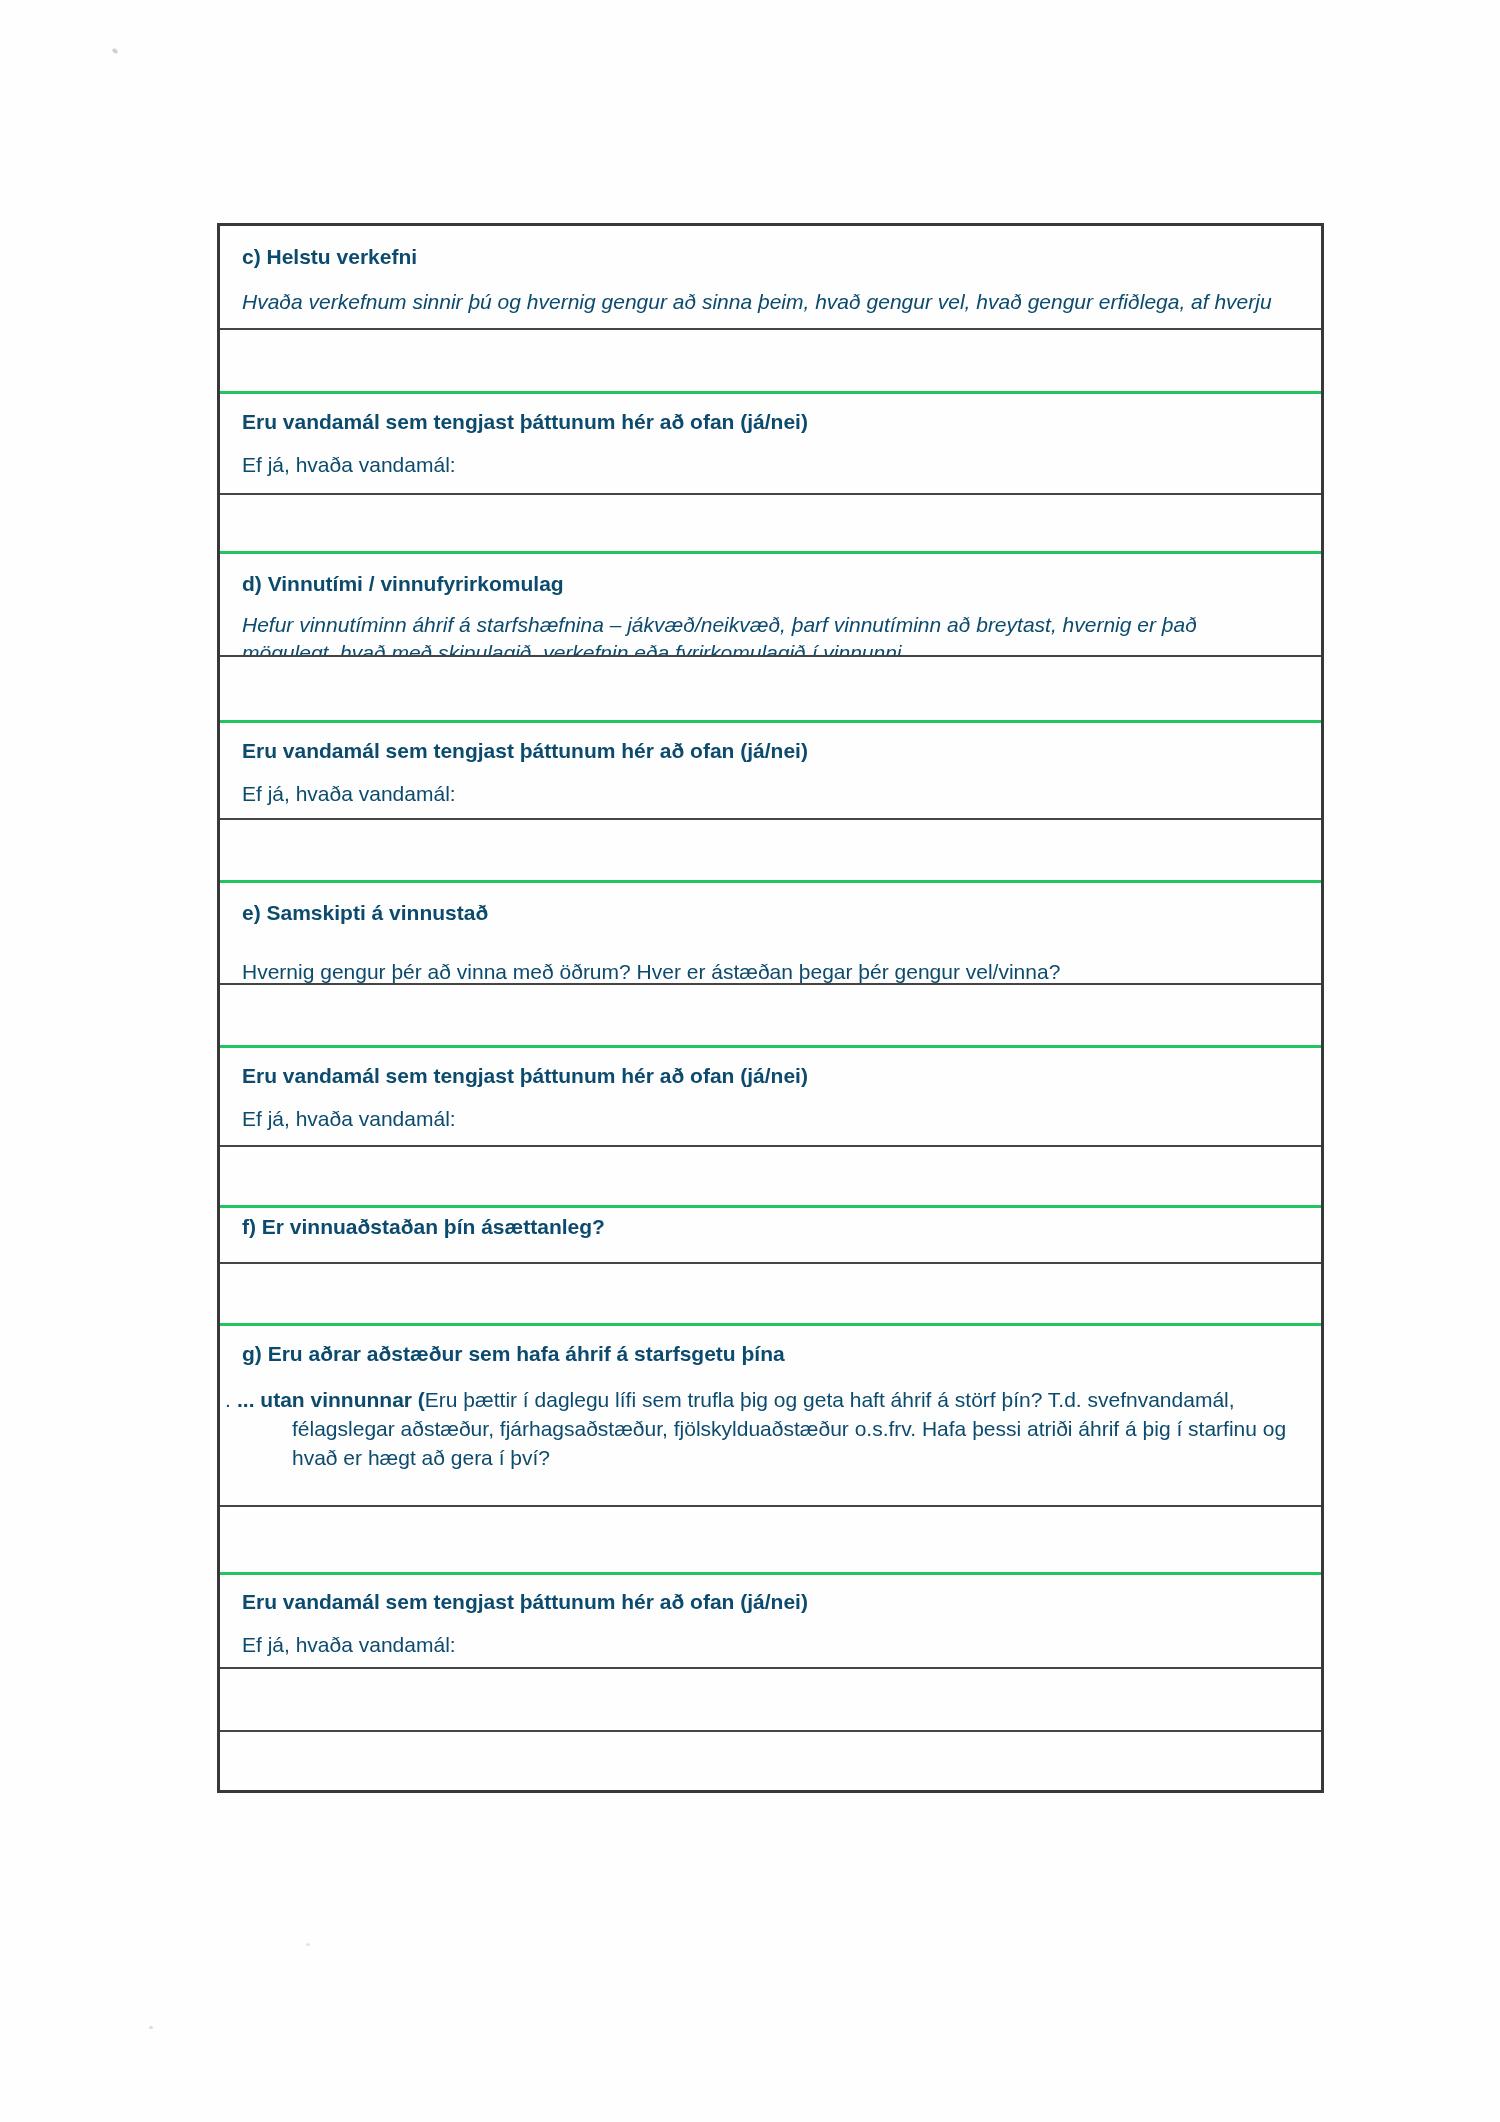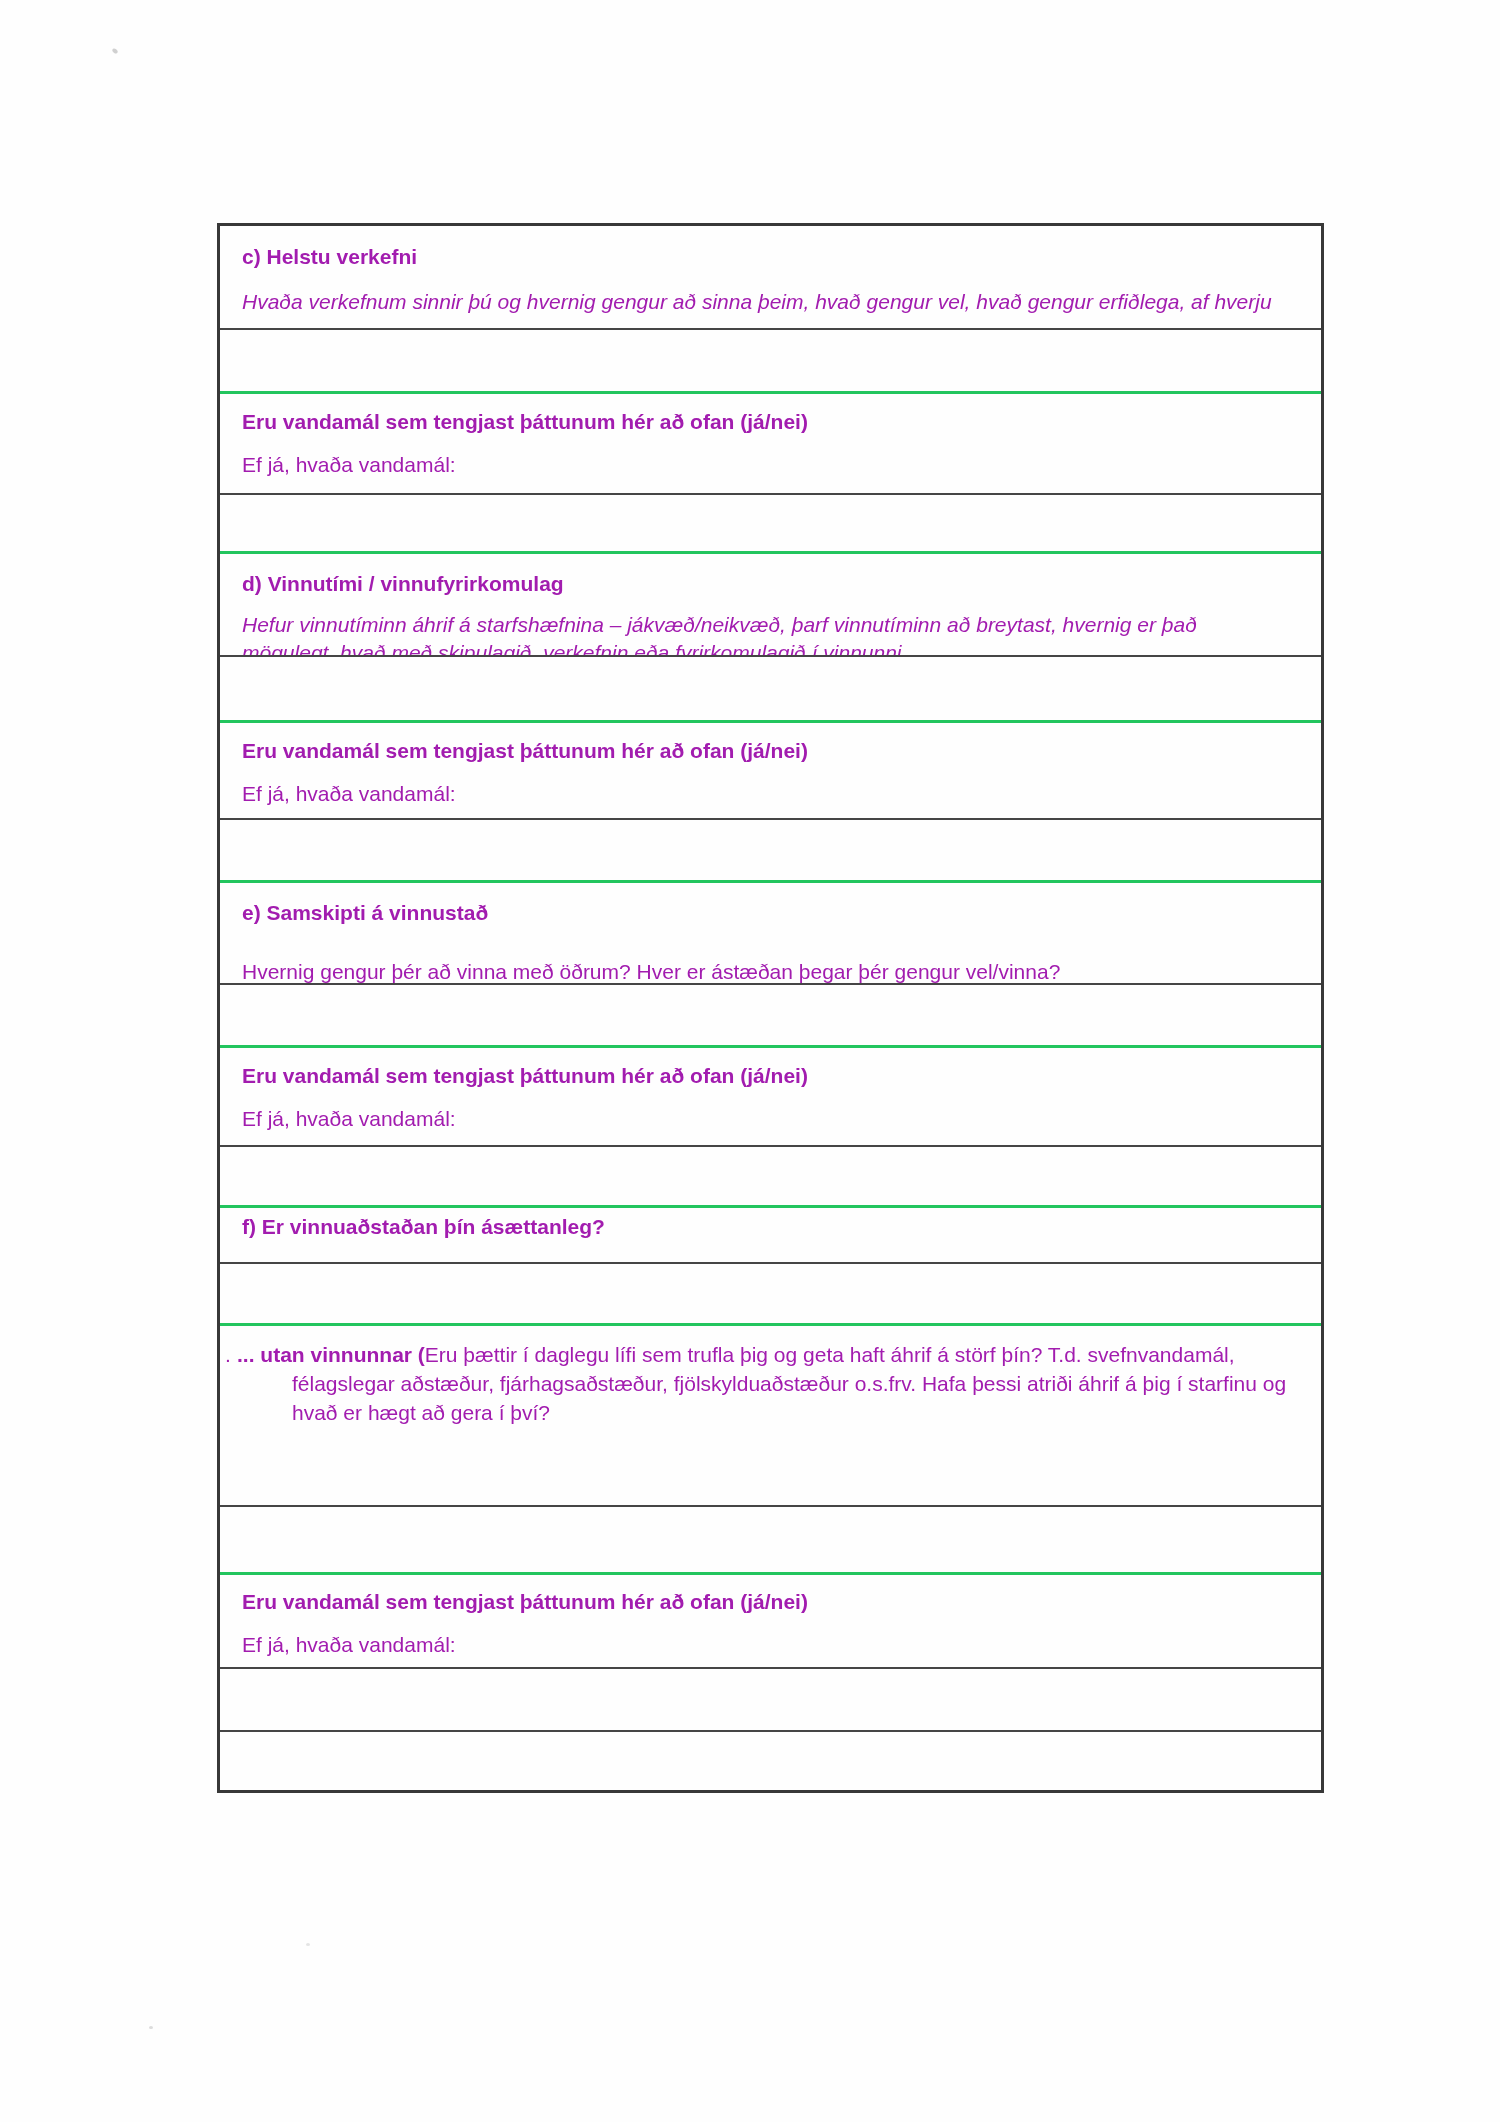--- a/index.html
+++ b/index.html
@@ -6,21 +6,21 @@
     margin: 0;
     padding: 0;
     background: #ffffff;
   }
   .page {
     position: relative;
     width: 1500px;
     height: 2122px;
     background: #fefefe;
     font-family: "Liberation Sans", "DejaVu Sans", sans-serif;
-    color: #a21caf;
+    color: #0c4a6e;
     overflow: hidden;
   }
   .form {
     position: absolute;
     left: 217px;
     top: 223px;
     width: 1107px;
     box-sizing: border-box;
     border: 3px solid #383838;
     background: #fefefe;
@@ -168,20 +168,21 @@
       <p class="q-follow">Ef já, hvaða vandamál:</p>
     </div>
     <div class="row answer a-6"></div>
 
     <div class="row sec h-f">
       <p class="heading">f) Er vinnuaðstaðan þín ásættanleg?</p>
     </div>
     <div class="row answer a-7"></div>
 
     <div class="row sec h-g">
+      <p class="heading">g) Eru aðrar aðstæður sem hafa áhrif á starfsgetu þína</p>
       <div class="g-bullet">
         <span class="marker">.</span>
         <span class="wrap"><span class="lead">... utan vinnunnar (</span><span>Eru þættir í daglegu lífi sem trufla þig og geta haft áhrif á störf þín? T.d. svefnvandamál, félagslegar aðstæður, fjárhagsaðstæður, fjölskylduaðstæður o.s.frv. Hafa þessi atriði áhrif á þig í starfinu og hvað er hægt að gera í því?</span></span>
       </div>
     </div>
     <div class="row answer a-8"></div>
 
     <div class="row sec v-t4">
       <p class="q-bold">Eru vandamál sem tengjast þáttunum hér að ofan (já/nei)</p>
       <p class="q-follow">Ef já, hvaða vandamál:</p>

